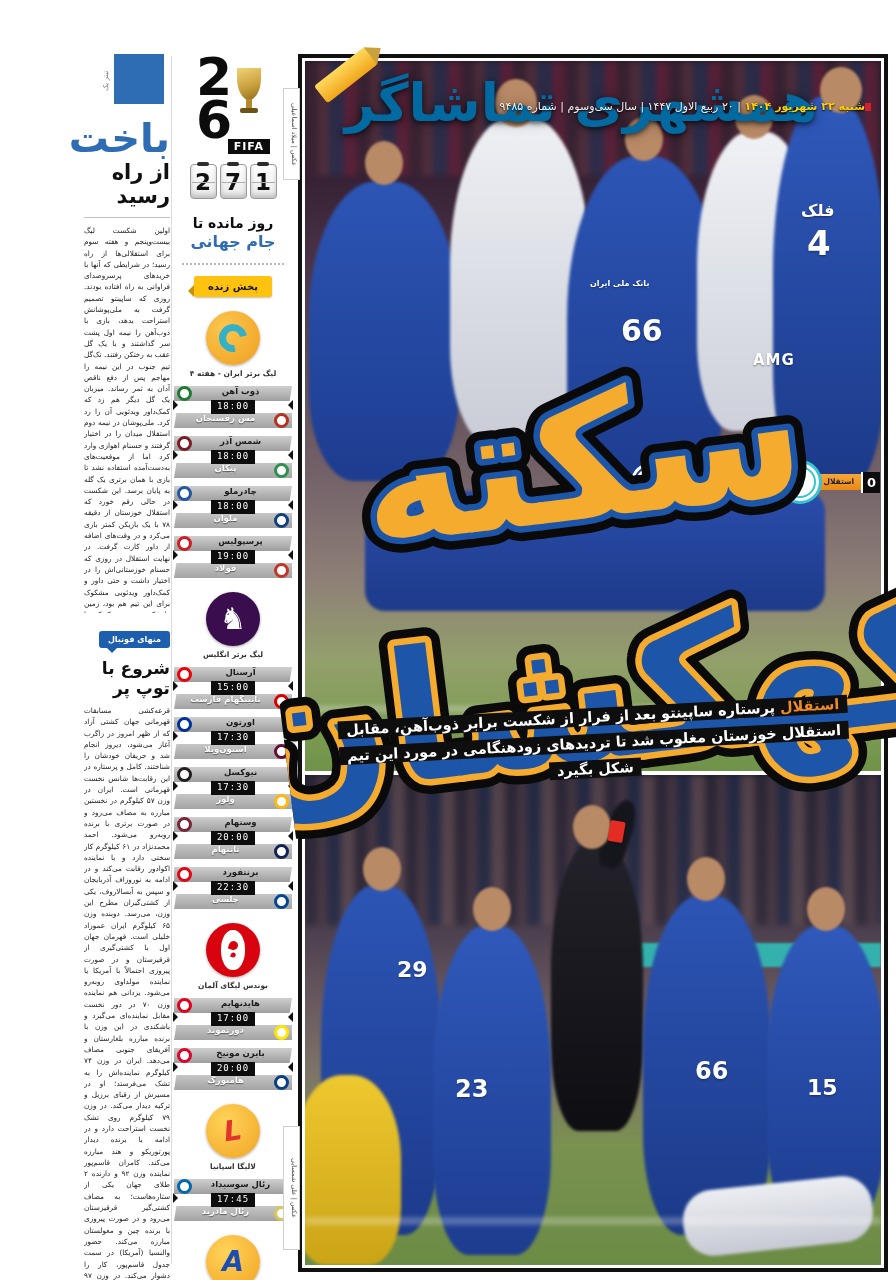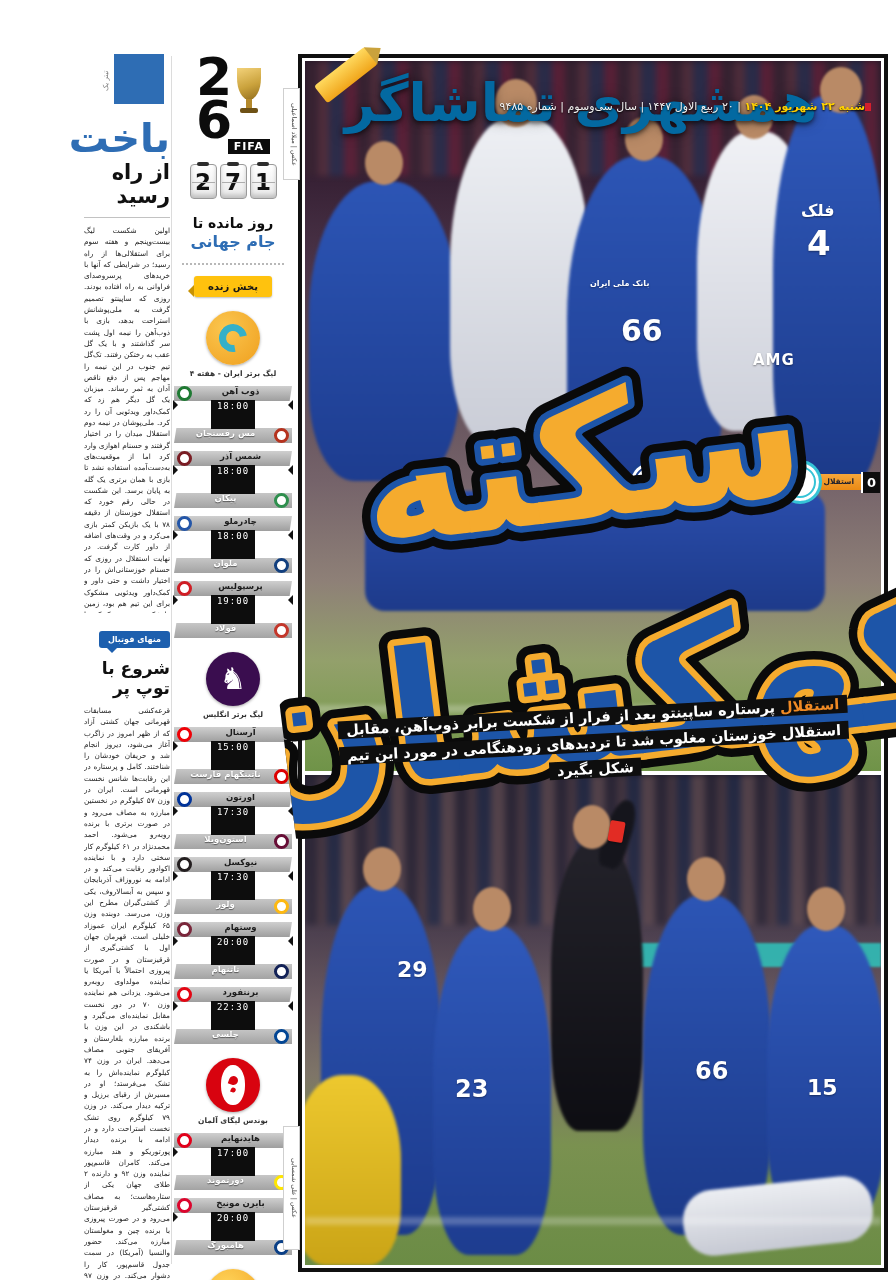--- a/index.html
+++ b/index.html
@@ -77,21 +77,21 @@
   .match::before{content:"";position:absolute;left:-1px;top:14px;border:5px solid transparent;border-left:5px solid #111;}
   .match::after{content:"";position:absolute;right:-1px;top:14px;border:5px solid transparent;border-right:5px solid #111;}
   .bar{height:15px;display:flex;position:relative;direction:ltr;padding:0 3px;}
   .bar-a{background:linear-gradient(#cfcfcf,#9e9e9e);clip-path:polygon(0 0,100% 0,98% 100%,0 100%);}
   .bar-b{background:linear-gradient(#c6c6c6,#a3a3a3);clip-path:polygon(2% 0,100% 0,100% 100%,0 100%);}
   .tname{flex:1;font-size:8.5px;font-weight:bold;text-align:center;direction:rtl;white-space:nowrap;overflow:hidden;}
   .tn-a{color:#1c1c1c;}
   .tn-b{color:#fff;text-shadow:0 1px 1px rgba(0,0,0,.5);}
   .crest{width:15px;height:15px;border-radius:50%;background:#fff;border:3px solid #888;
       box-sizing:border-box;flex:none;}
-  .mtime{width:44px;height:29px;margin:-1px auto;background:#0d0d0d;color:#fff;position:relative;z-index:2;
+  .mtime{width:44px;height:14px;margin:-1px auto;background:#0d0d0d;color:#fff;position:relative;z-index:2;
       font-family:"DejaVu Sans Mono",monospace;font-size:9px;line-height:13px;text-align:center;letter-spacing:1px;}
 
   
   .cover{position:absolute;left:298px;top:54px;width:590px;height:1218px;background:#fff;
       border:4px solid #101010;box-sizing:border-box;}
   .photo{position:absolute;left:3px;right:3px;overflow:hidden;}
   .photo1{top:3px;height:710px;background:linear-gradient(180deg,#241726 0,#351f33 110px,#4a3347 200px,#5e4a55 300px,#75636a 420px,#8e8077 520px,#93a06b 600px,#7f9c55 660px,#6f9348 100%);}
   .photo2{top:717px;bottom:3px;background:linear-gradient(180deg,#1d1b2a 0,#332b3c 90px,#4e4150 160px,#6a5a60 230px,#7e7568 300px,#7a9150 370px,#6b8c45 100%);}
   .blurband{position:absolute;left:0;right:0;filter:blur(3px);opacity:.8;}
   .crowd1{top:0;height:115px;background:repeating-linear-gradient(90deg,#3a2433 0 13px,#56313f 13px 24px,#2b3050 24px 39px,#63223a 39px 52px);}

